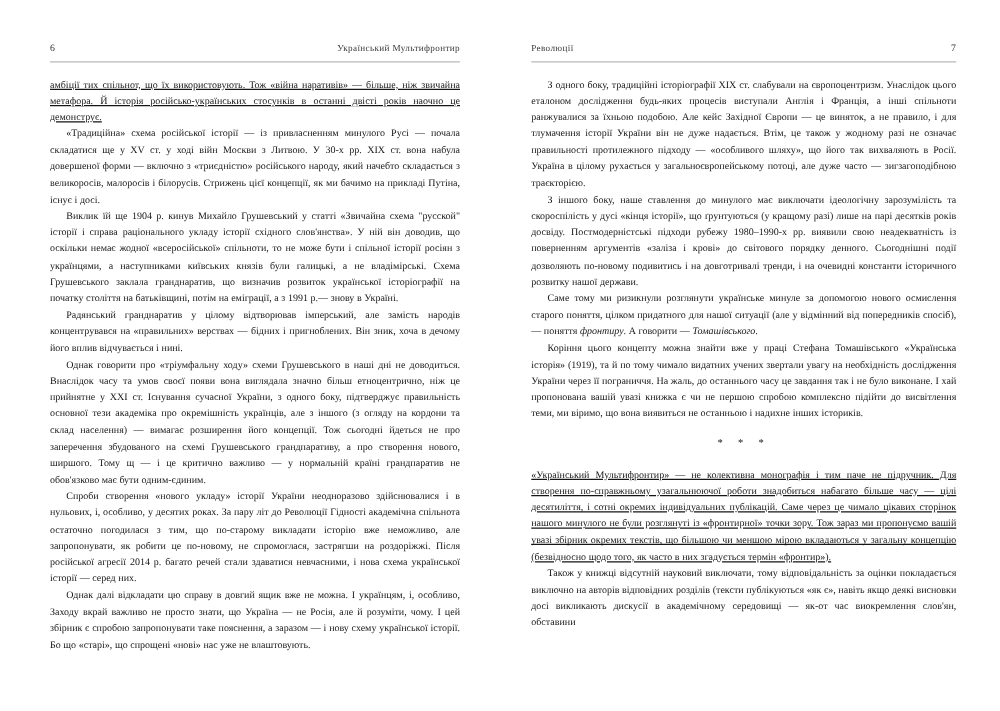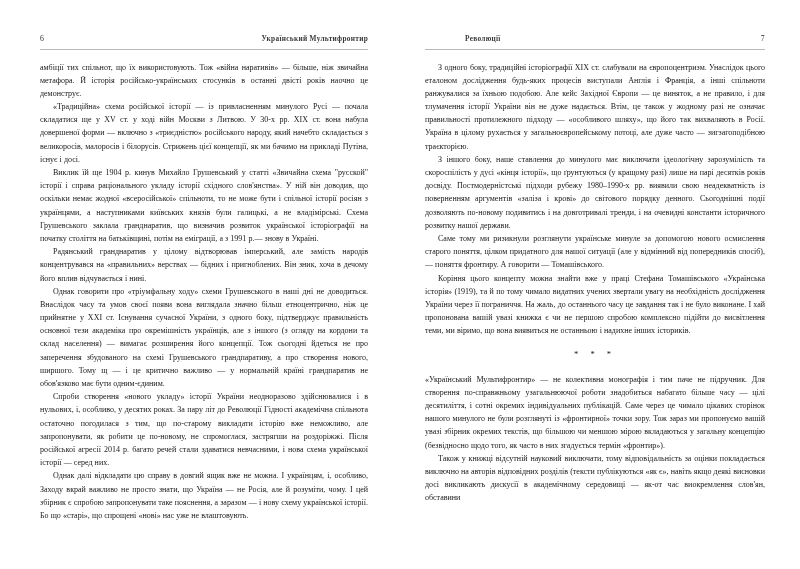--- a/index.html
+++ b/index.html
@@ -51,52 +51,53 @@
     margin-bottom: 11px;
     height: 11px;
   }
 
   .running-head .folio {
     font-size: 7.8px;
     color: #2e2e2e;
   }
 
   .running-head .title-text {
-    font-weight: bold;
+    font-weight: normal;
     font-size: 7.3px;
     letter-spacing: 0.3px;
     white-space: nowrap;
-    margin-left: 40px;
   }
 
   .body-text p {
     margin: 0;
     font-size: 8.0px;
     line-height: 13.18px;
     text-align: justify;
     text-indent: 13px;
     hyphens: manual;
     word-spacing: 0.1px;
     color: #161616;
   }
 
   .body-text p.no-indent {
     text-indent: 0;
+    text-decoration: underline;
   }
 
   .sep {
     text-align: center;
     font-size: 8.5px;
     letter-spacing: 5px;
     line-height: 13.18px;
     margin: 11px 0 11px 0;
     color: #161616;
   }
 
   .it {
+    font-style: italic;
   }
 </style>
 </head>
 <body>
 
 <div class="spread">
 
   <div class="page page-left">
 
     <div class="running-head">

